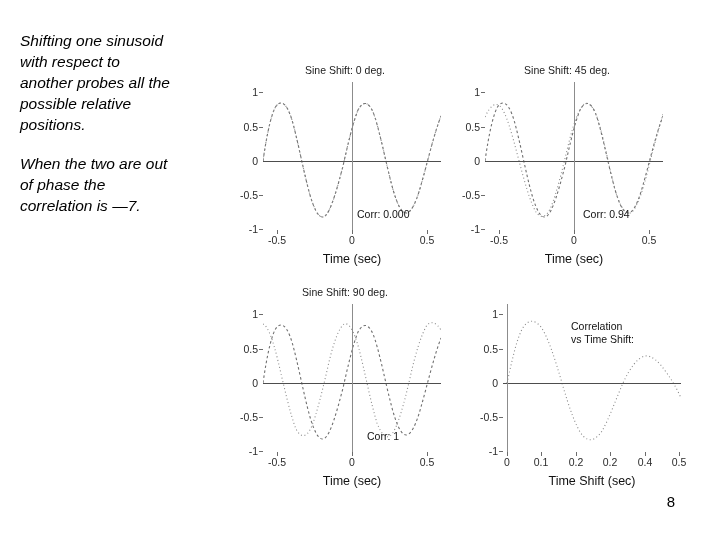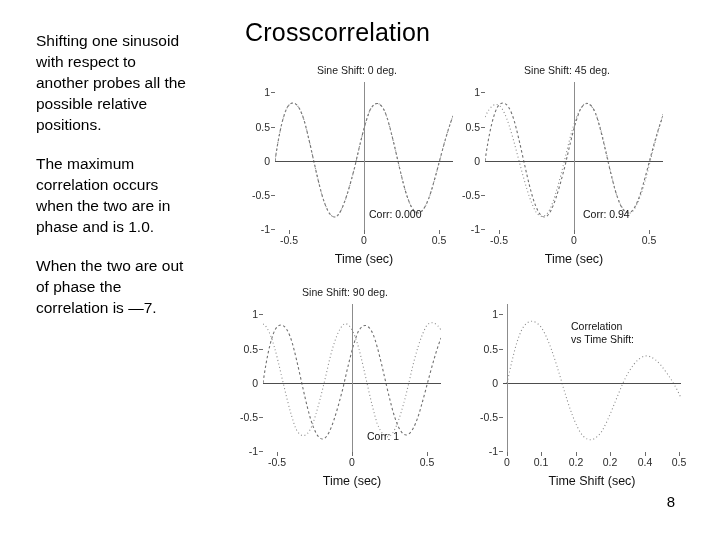--- a/index.html
+++ b/index.html
@@ -17,23 +17,24 @@
   }
   .slide {
     position: absolute;
     left: 0; top: 0;
     width: 720px;
     height: 540px;
   }
   
   .text-col {
     position: absolute;
-    left: 36px;
+    left: 20px;
     top: 30px;
     width: 150px;
+    font-style: italic;
   }
   .para {
     font-size: 15.5px;
     line-height: 21px;
     color: #000;
     margin-bottom: 18px;
   }
   
   .title {
     position: absolute;
@@ -57,21 +58,21 @@
     left: 225px;
     top: 60px;
     width: 480px;
     height: 440px;
   }
   .panel {
     position: absolute;
     width: 240px;
     height: 215px;
   }
-  .p00 { left: 12px;   top: 0px; }
+  .p00 { left: 0px;   top: 0px; }
   .p01 { left: 222px; top: 0px; }
   .p10 { left: 0px;   top: 222px; }
   .p11 { left: 240px; top: 222px; }
 
   .plotbox {
     position: absolute;
     left: 38px;
     top: 22px;
     width: 178px;
     height: 148px;
@@ -168,25 +169,23 @@
     stroke: #8a8a8a;
     stroke-width: 1.1;
     stroke-dasharray: 1 2.6;
   }
 </style>
 </head>
 <body>
 
 <div class="slide">
 
-  <div class="title">Crosscorrelation</div>
 
   <div class="text-col">
     <div class="para">Shifting one sinusoid with respect to another probes all the possible relative positions.</div>
-    <div class="para">The maximum correlation occurs when the two are in phase and is 1.0.</div>
     <div class="para">When the two are out of phase the correlation is —7.</div>
   </div>
 
   <div class="fig-area">
 
     <div class="panel p00">
       <div class="panel-title">Sine Shift: 0 deg.</div>
       <div class="plotbox">
 
         <div class="ylab" style="top:10px">1</div>

